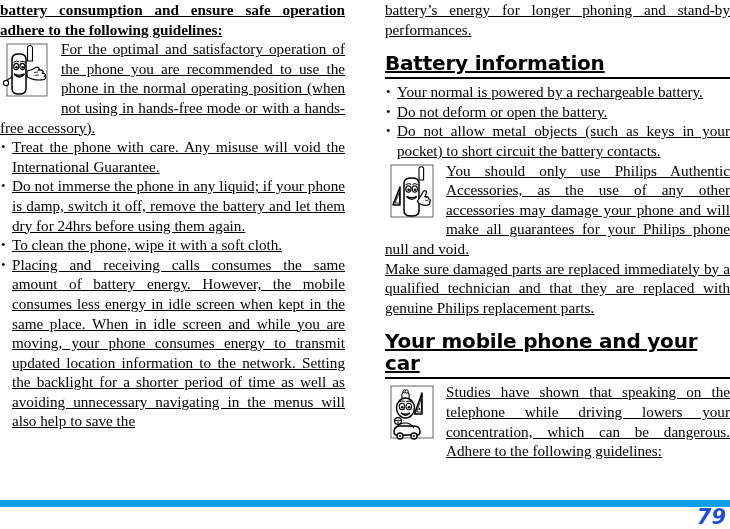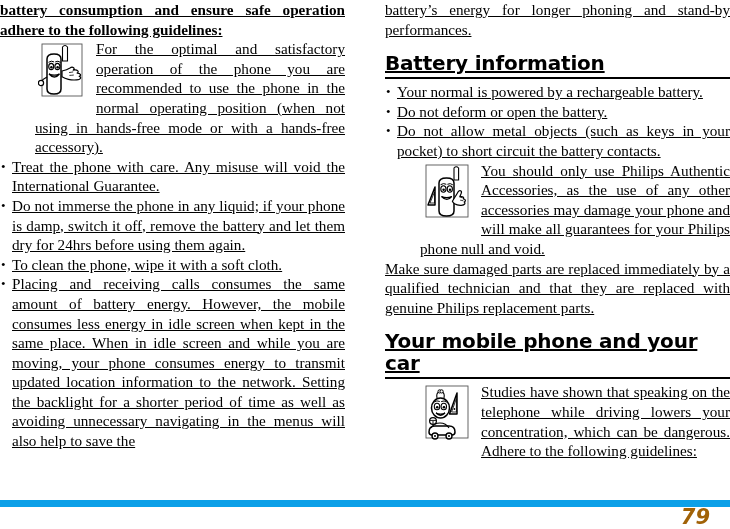--- a/index.html
+++ b/index.html
@@ -64,21 +64,21 @@
   }
   ul.blist > li::before {
     content: "\2022";
     position: absolute;
     left: 1px;
     top: 0;
     font-size: 13px;
   }
 
   
-  .figblock { overflow: hidden; margin-left: 35px; }
+  .figblock { overflow: hidden; }
   .figblock .fig {
     float: left;
     width: 52px;
     height: 58px;
     margin: 2px 6px 1px 3px;
   }
   .figblock .fig svg { display: block; }
   .figblock .figtext {
     font-size: 15.2px;
     line-height: 19.6px;
@@ -107,28 +107,28 @@
   .footer-bar {
     position: absolute;
     left: 0;
     top: 500px;
     width: 730px;
     height: 7px;
     background: #0CA0E8;
   }
   .folio {
     position: absolute;
-    right: 20px;
+    right: 4px;
     top: 505px;
     font-family: "DejaVu Sans", "Liberation Sans", sans-serif;
     font-weight: bold;
     font-style: italic;
     font-size: 21px;
     line-height: 24px;
-    color: #a16207;
+    color: #1d4ed8;
   }
   .spacer-md { height: 13px; }
 </style>
 </head>
 <body>
 
 <div class="page">
 
   <div class="col col-left">
 

